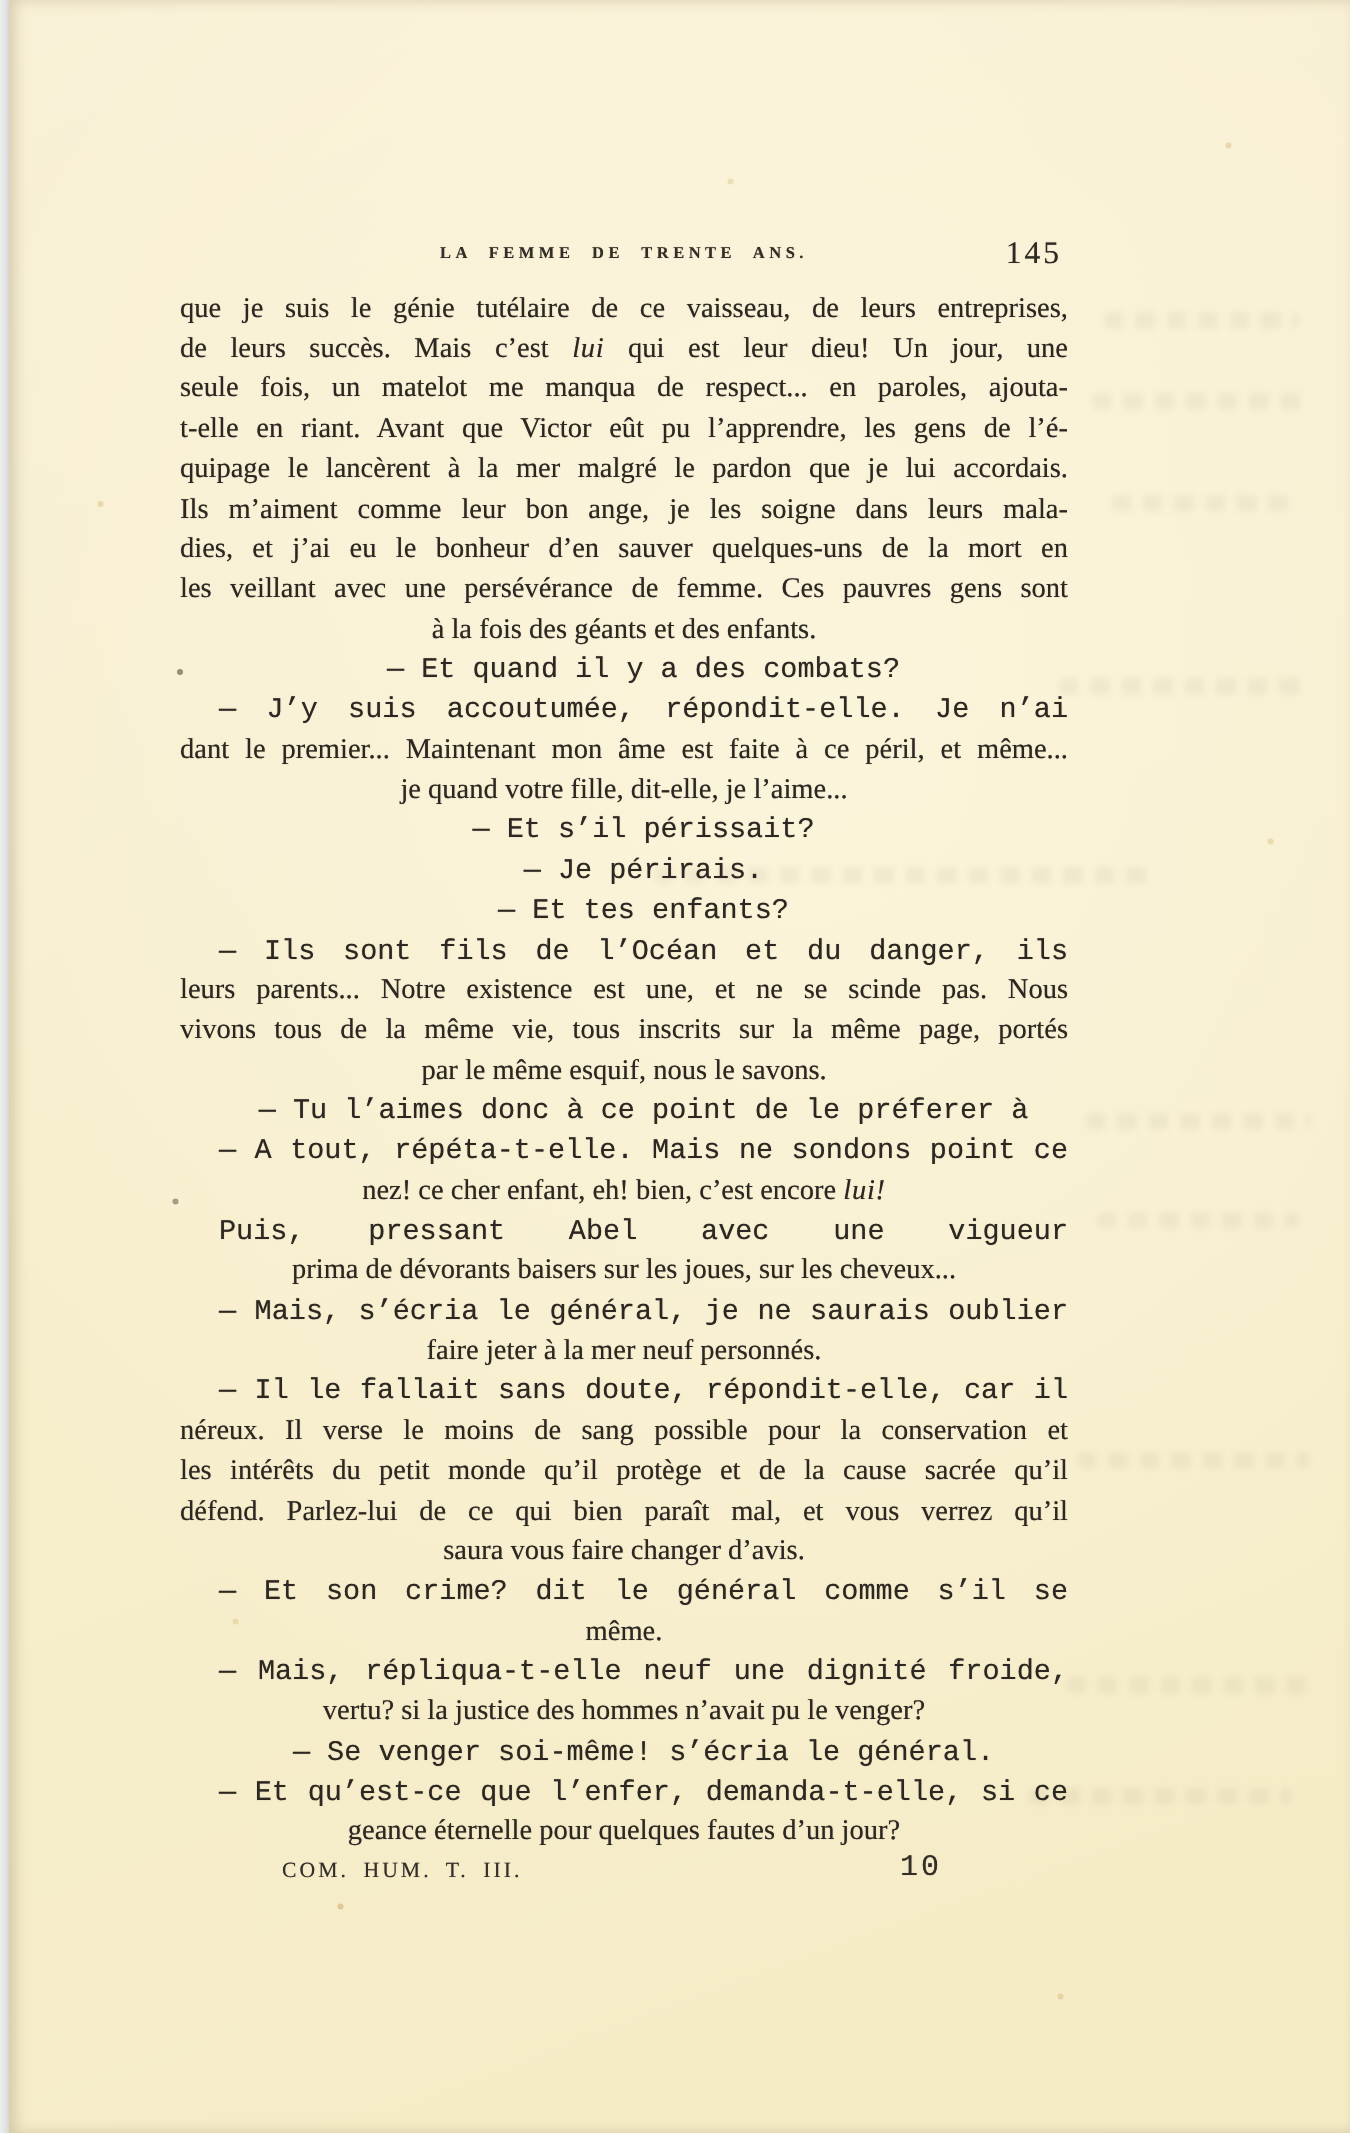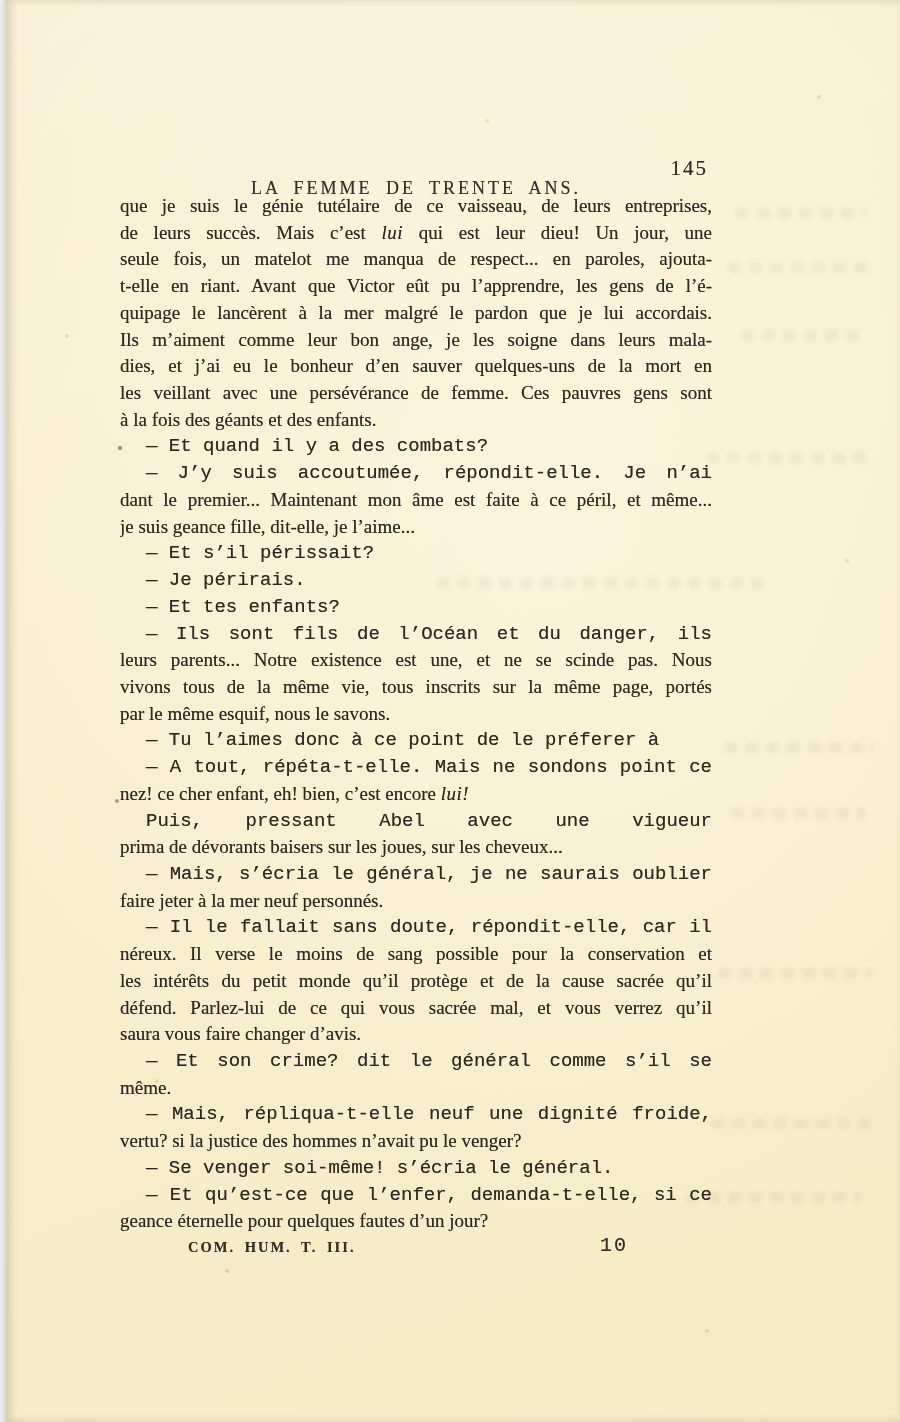--- a/index.html
+++ b/index.html
@@ -33,24 +33,24 @@
       linear-gradient(160deg, #f9f1d7 0%, #f7eecd 45%, #f5ebc6 100%);
     box-shadow: inset 4px 0 9px rgba(125,112,78,0.28);
   }
   .header {
     position: absolute;
     left: 114px; top: 158px;
     width: 592px; height: 26px;
   }
   .running-title {
     position: absolute;
-    left: 50%; top: 20px;
+    left: 50%; top: 5px;
     transform: translateX(-50%);
-    font-size: 18px;
-    font-weight: normal;
+    font-size: 11px;
+    font-weight: bold;
     letter-spacing: 3px;
     word-spacing: 6px;
     white-space: nowrap;
     color: #332e27;
     text-shadow: 0 0 0.5px rgba(51,46,39,0.55);
   }
   .page-number {
     position: absolute;
     right: 4px; top: -2px;
     font-size: 21px;
@@ -63,38 +63,39 @@
     left: 114px; top: 193px;
     width: 592px;
     color: #2c2821;
     font-size: 19px;
     line-height: 26.72px;
     text-shadow: 0 0 0.55px rgba(44,40,33,0.6);
   }
   .line {
     height: 26.72px;
     overflow: hidden;
+    text-align: center;
   }
   .line.indent { padding-left: 26px; font-family: Liberation Mono, monospace; }
   .line.just {
     text-align: justify;
     text-align-last: justify;
   }
   .line i { font-style: italic; letter-spacing: 0.5px; }
   .footer {
     position: absolute;
     left: 114px; top: 1234px;
     width: 592px; height: 28px;
     color: #332e27;
   }
   .footer-sig {
     position: absolute;
     left: 68px; top: 5px;
     font-size: 14.5px;
-    font-weight: bold;
+    font-weight: normal;
     letter-spacing: 2px;
     word-spacing: 4px;
     white-space: nowrap;
     text-shadow: 0 0 0.5px rgba(51,46,39,0.5);
   }
   .footer-num {
     position: absolute;
     left: 480px; top: 0;
     font-size: 20px;
     letter-spacing: 2px;
@@ -163,39 +164,39 @@
         <div class="line just">seule fois, un matelot me manqua de respect... en paroles, ajouta-</div>
         <div class="line just">t-elle en riant. Avant que Victor eût pu l’apprendre, les gens de l’é-</div>
         <div class="line just">quipage le lancèrent à la mer malgré le pardon que je lui accordais.</div>
         <div class="line just">Ils m’aiment comme leur bon ange, je les soigne dans leurs mala-</div>
         <div class="line just">dies, et j’ai eu le bonheur d’en sauver quelques-uns de la mort en</div>
         <div class="line just">les veillant avec une persévérance de femme. Ces pauvres gens sont</div>
         <div class="line">à la fois des géants et des enfants.</div>
         <div class="line indent">— Et quand il y a des combats?</div>
         <div class="line indent just">— J’y suis accoutumée, répondit-elle. Je n’ai tremblé que pen-</div>
         <div class="line just">dant le premier... Maintenant mon âme est faite à ce péril, et même...</div>
-        <div class="line">je suis geance fille, dit-elle, je l’aime...</div>
+        <div class="line">je quand votre fille, dit-elle, je l’aime...</div>
         <div class="line indent">— Et s’il périssait?</div>
         <div class="line indent">— Je périrais.</div>
         <div class="line indent">— Et tes enfants?</div>
         <div class="line indent just">— Ils sont fils de l’Océan et du danger, ils partagent la vie de</div>
         <div class="line just">leurs parents... Notre existence est une, et ne se scinde pas. Nous</div>
         <div class="line just">vivons tous de la même vie, tous inscrits sur la même page, portés</div>
         <div class="line">par le même esquif, nous le savons.</div>
         <div class="line indent">— Tu l’aimes donc à ce point de le préferer à tout?</div>
         <div class="line indent just">— A tout, répéta-t-elle. Mais ne sondons point ce mystère. Te-</div>
         <div class="line">nez! ce cher enfant, eh! bien, c’est encore <i>lui!</i></div>
         <div class="line indent just">Puis, pressant Abel avec une vigueur extraordinaire, elle lui im-</div>
         <div class="line">prima de dévorants baisers sur les joues, sur les cheveux...</div>
         <div class="line indent just">— Mais, s’écria le général, je ne saurais oublier qu’il vient de</div>
         <div class="line">faire jeter à la mer neuf personnés.</div>
         <div class="line indent just">— Il le fallait sans doute, répondit-elle, car il est humain et gé-</div>
         <div class="line just">néreux. Il verse le moins de sang possible pour la conservation et</div>
         <div class="line just">les intérêts du petit monde qu’il protège et de la cause sacrée qu’il</div>
-        <div class="line just">défend. Parlez-lui de ce qui vous sacrée mal, et vous verrez qu’il</div>
+        <div class="line just">défend. Parlez-lui de ce qui bien paraît mal, et vous verrez qu’il</div>
         <div class="line">saura vous faire changer d’avis.</div>
         <div class="line indent just">— Et son crime? dit le général comme s’il se parlait à lui-</div>
         <div class="line">même.</div>
         <div class="line indent just">— Mais, répliqua-t-elle neuf une dignité froide, si c’était une</div>
         <div class="line">vertu? si la justice des hommes n’avait pu le venger?</div>
         <div class="line indent">— Se venger soi-même! s’écria le général.</div>
         <div class="line indent just">— Et qu’est-ce que l’enfer, demanda-t-elle, si ce n’est une ven-</div>
         <div class="line">geance éternelle pour quelques fautes d’un jour?</div>
       </div>
 

